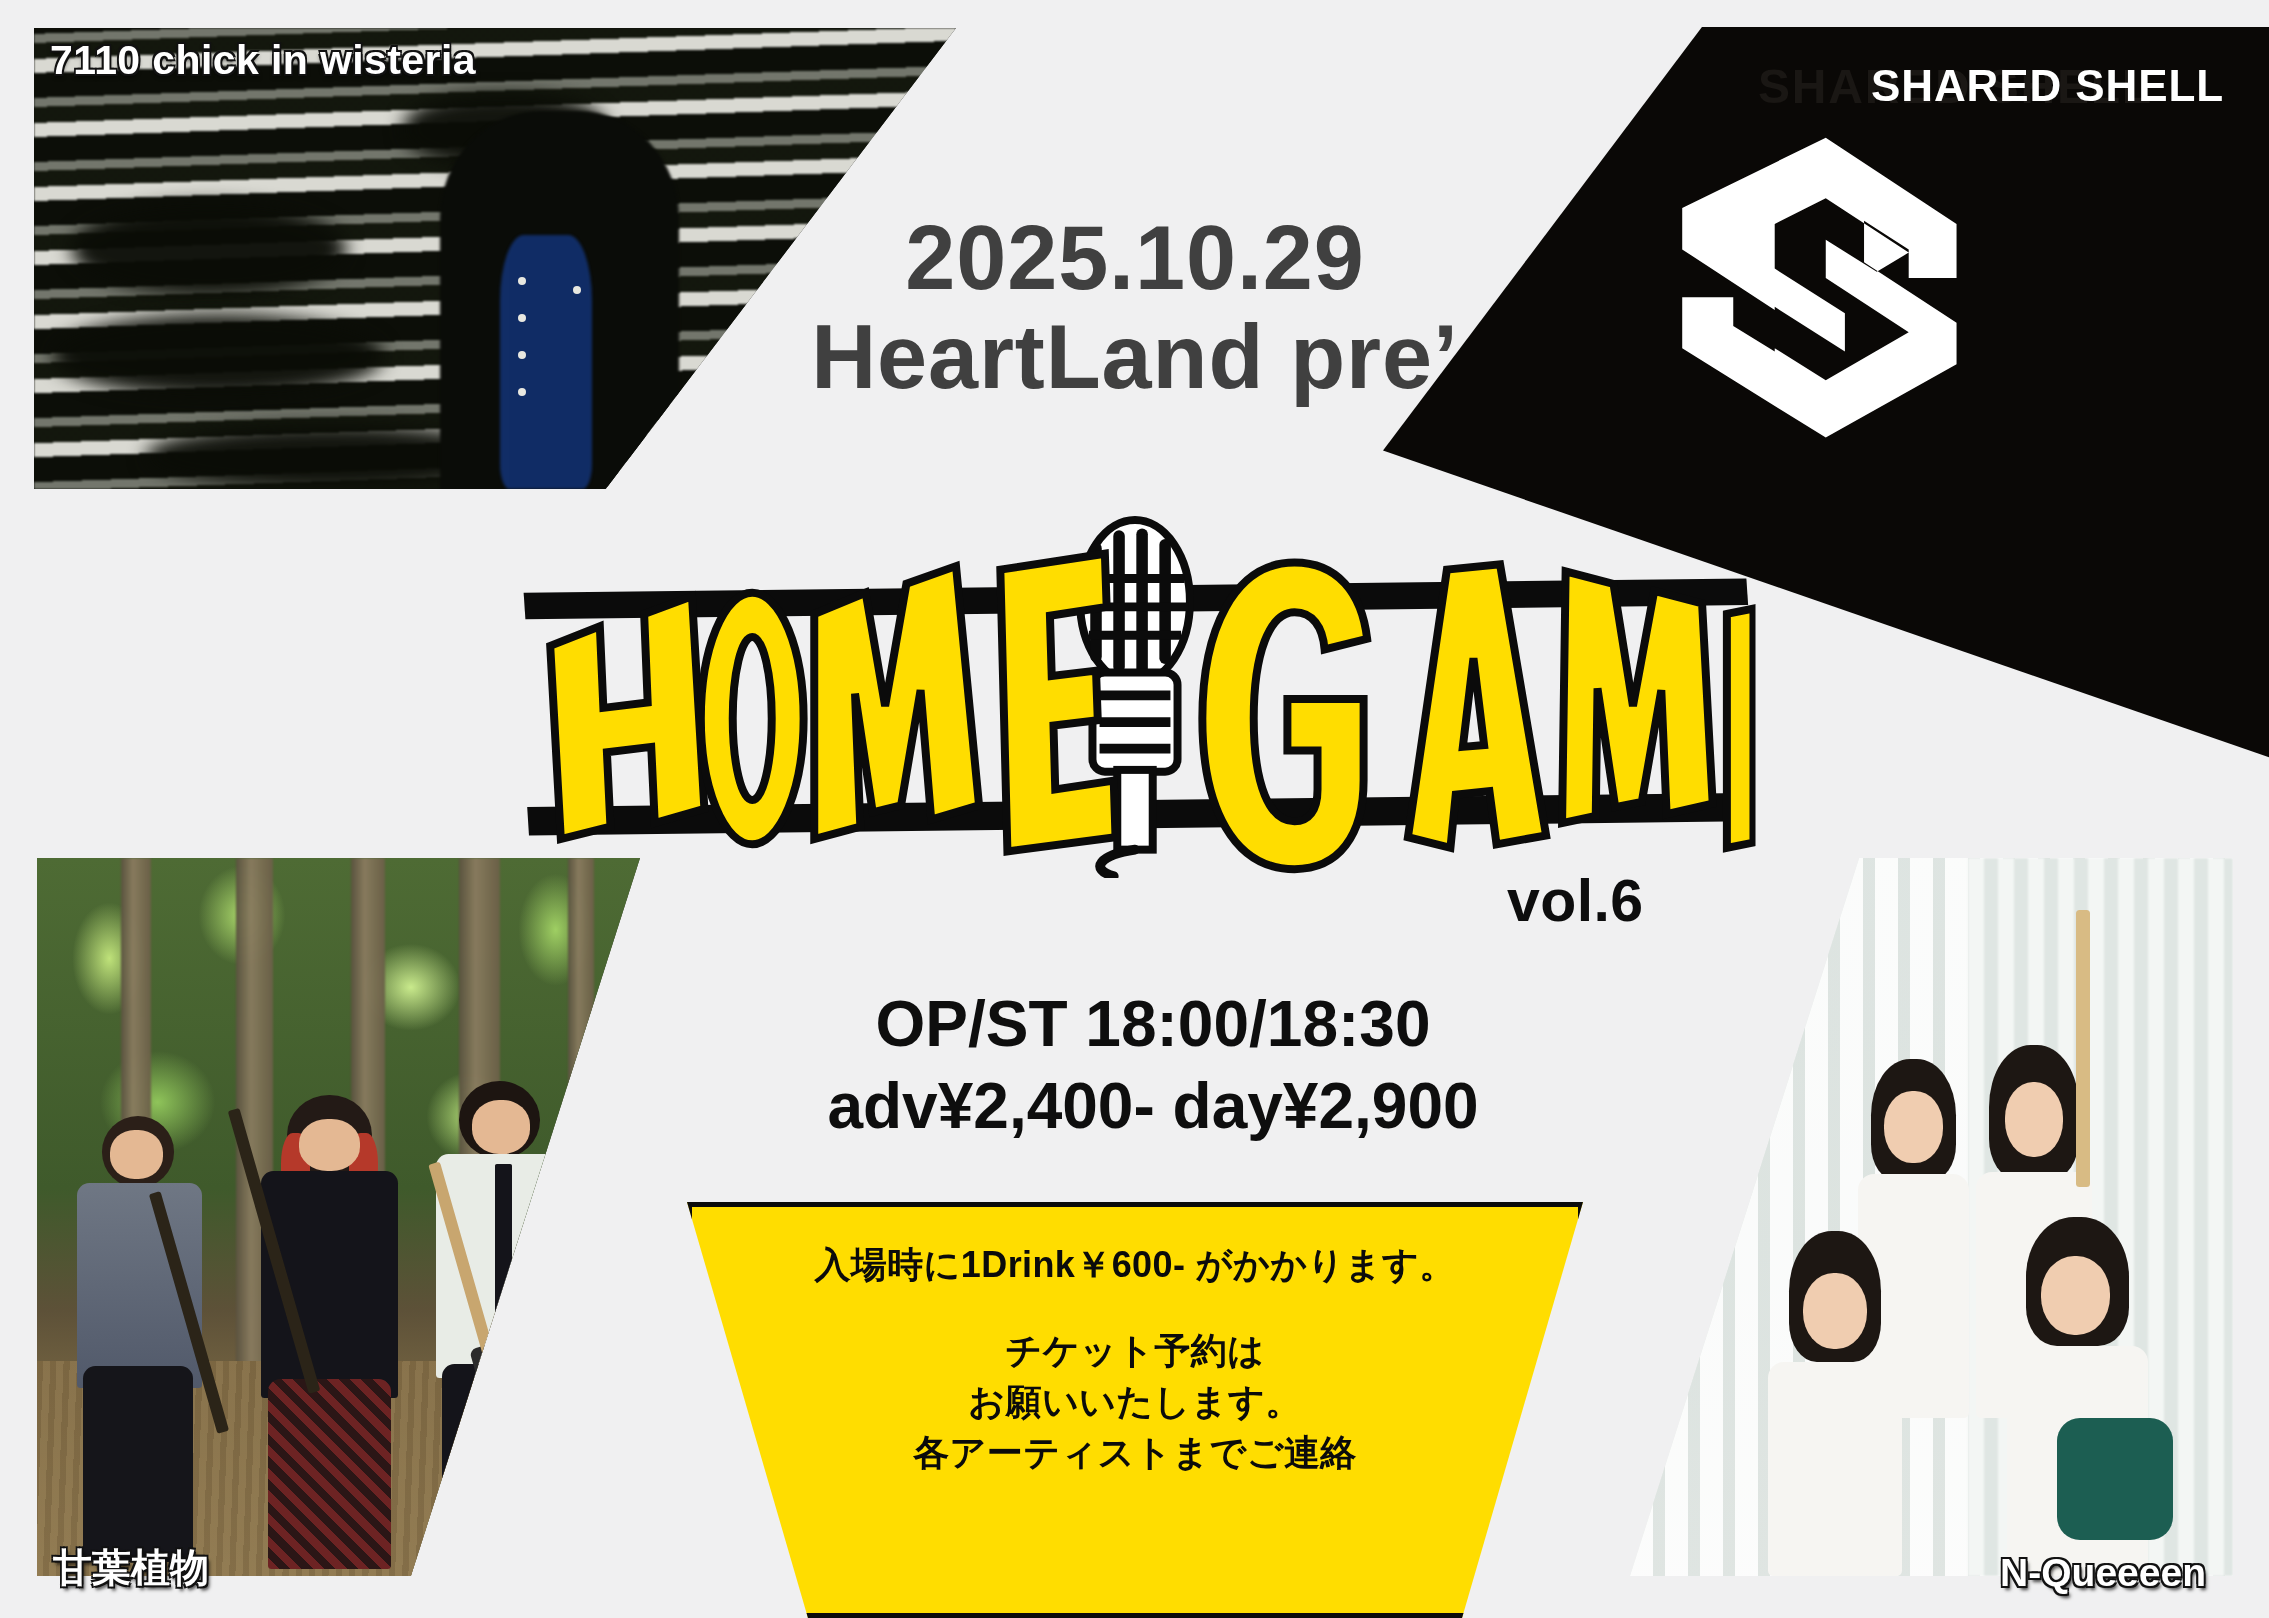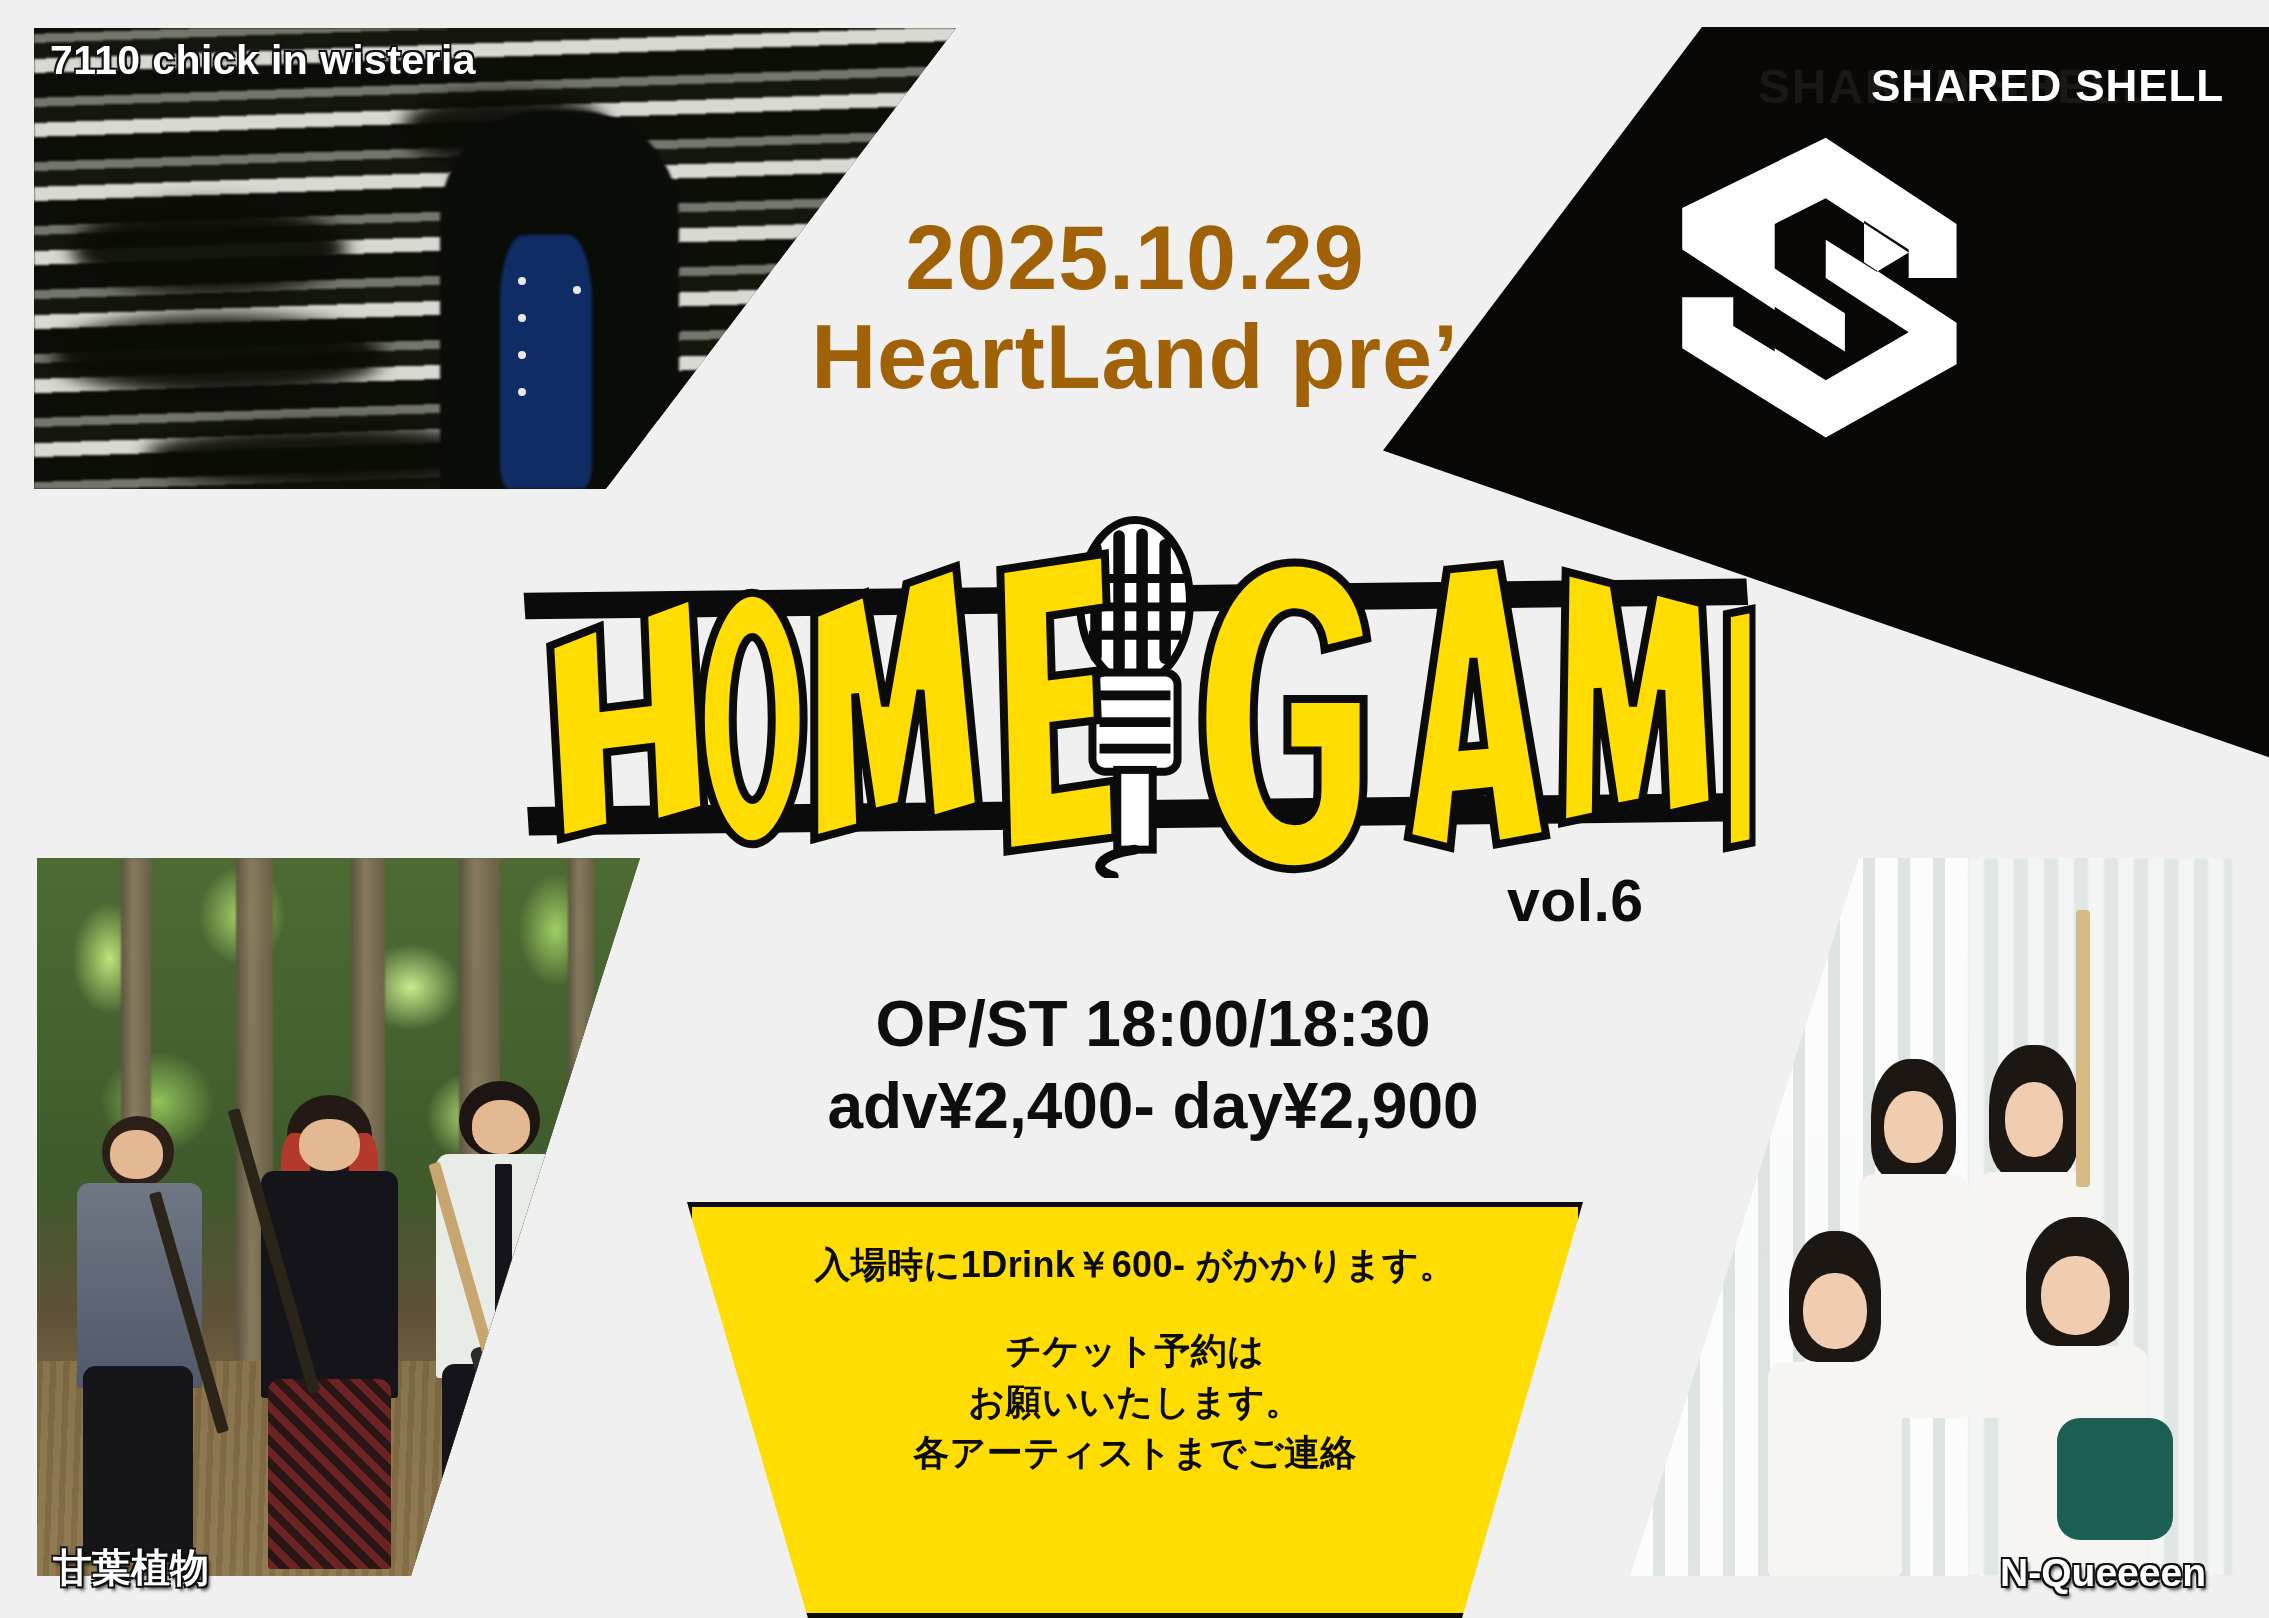--- a/index.html
+++ b/index.html
@@ -123,21 +123,21 @@
 
   
   .center-col {
     position:absolute;
     left:0; right:0; top:0;
     text-align:center;
     z-index:7;
     pointer-events:none;
   }
   .date-line, .pre-line {
-    color:#a16207;
+    color:#404040;
     font-weight:700;
     letter-spacing:0.9px;
     line-height:1.02;
   }
   .date-line { position:absolute; left:50%; transform:translateX(-50%); top:213px; font-size:90px; white-space:nowrap; }
   .pre-line  { position:absolute; left:50%; transform:translateX(-50%); top:312px; font-size:90px; white-space:nowrap; }
 
   
   .logo-wrap {
     position:absolute;

